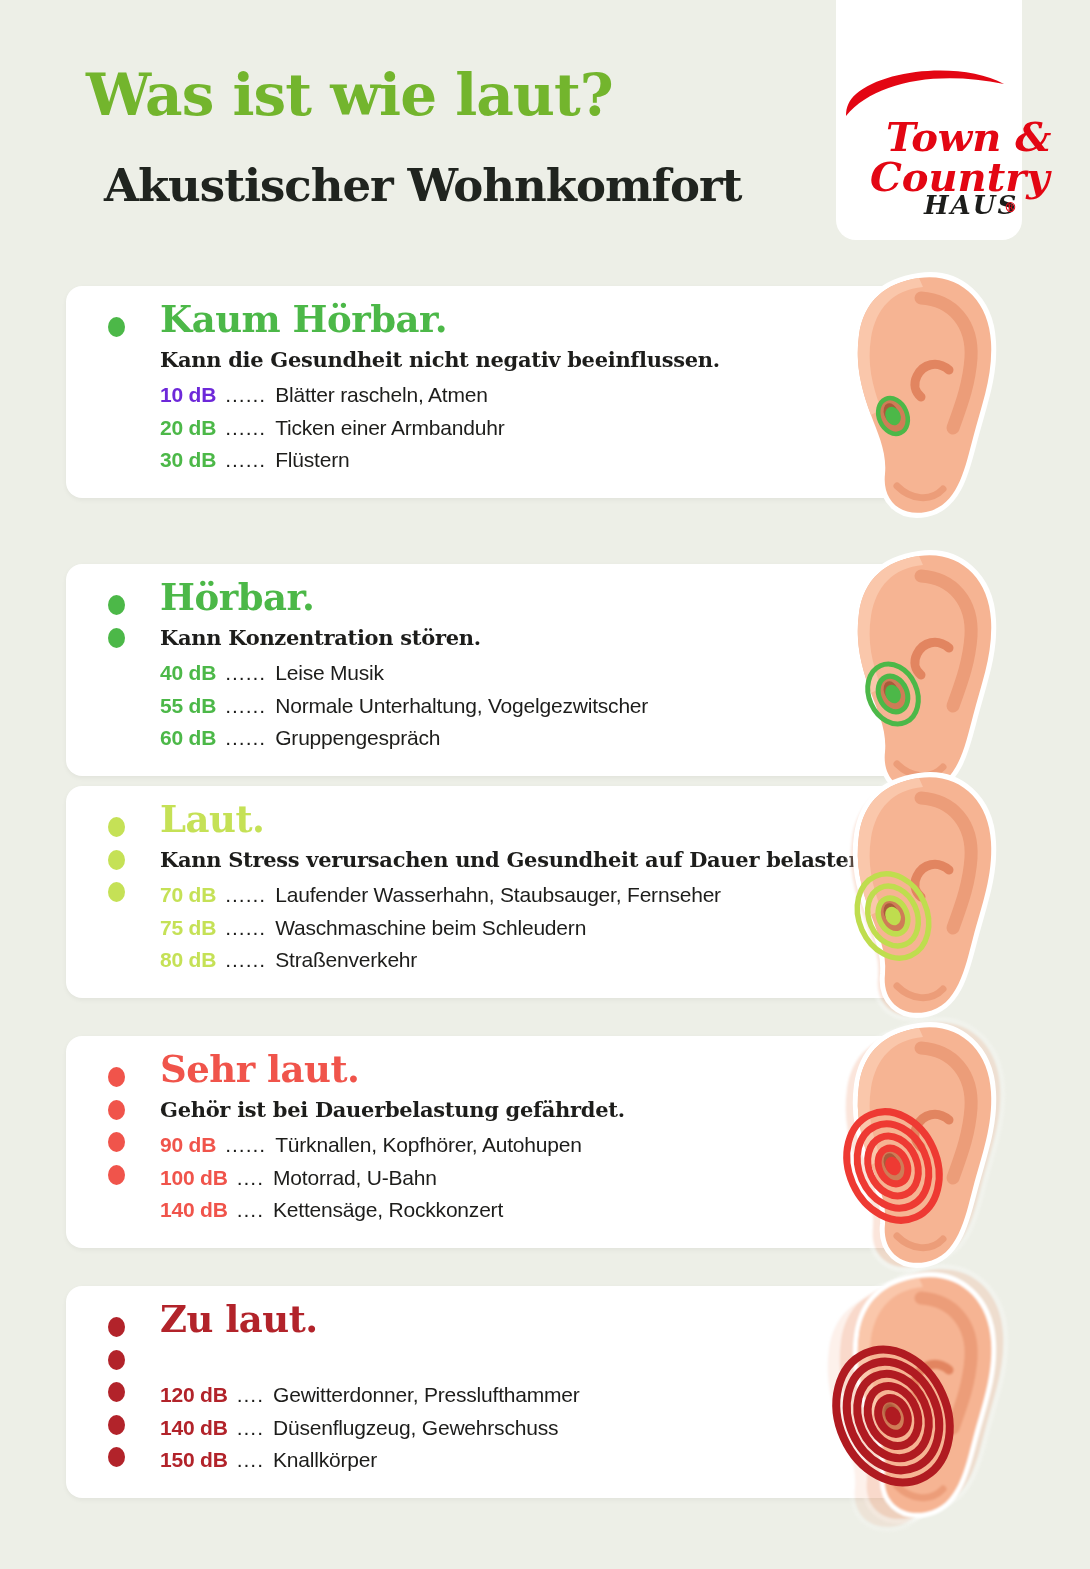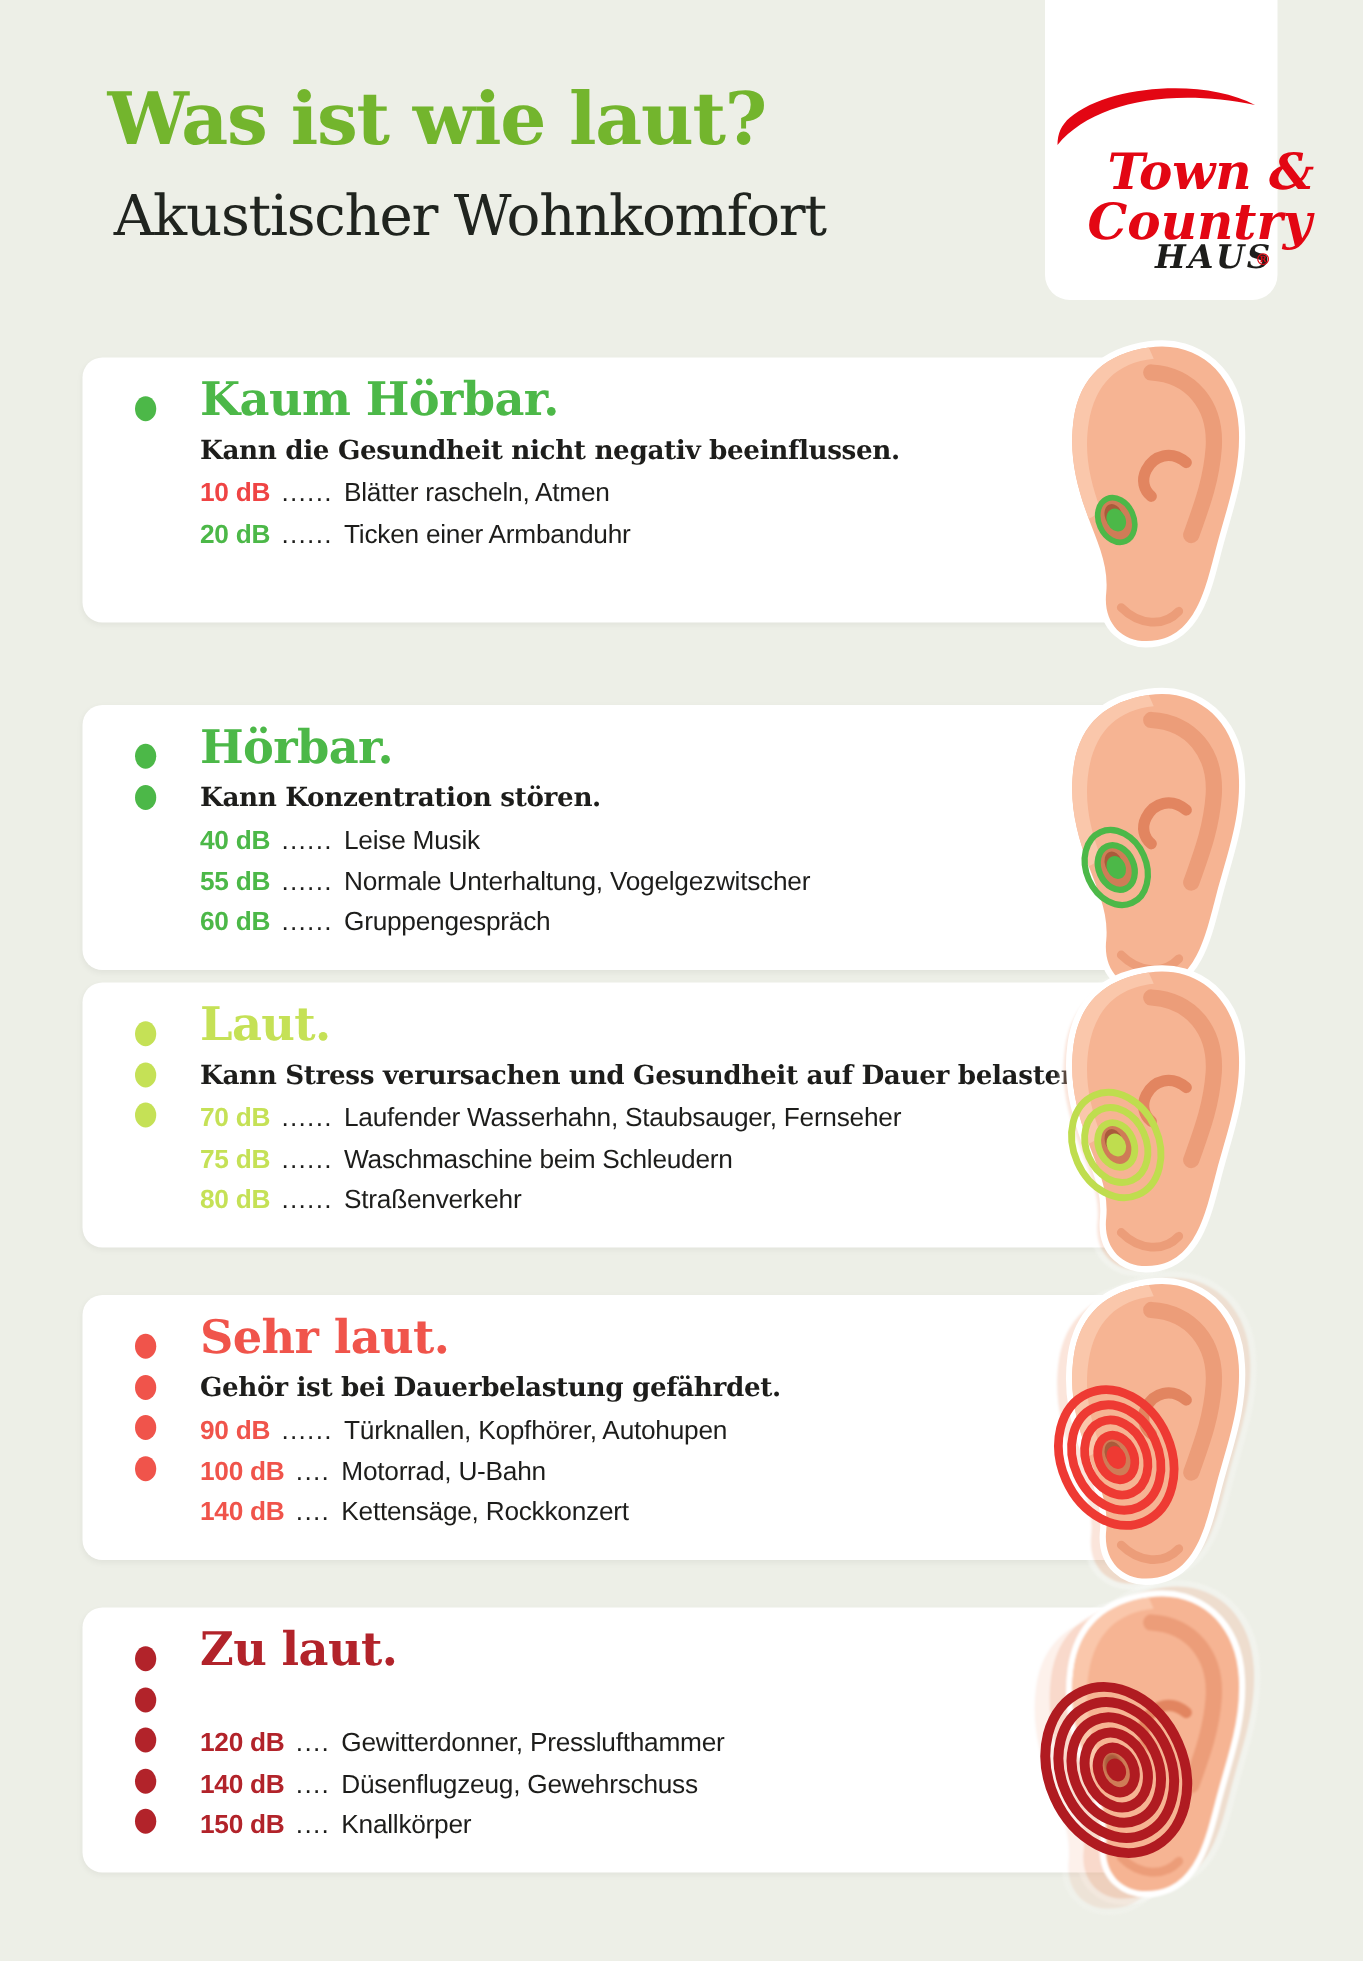--- a/index.html
+++ b/index.html
@@ -3,22 +3,22 @@
 <meta charset="utf-8">
 <style>
   html,body{margin:0;padding:0;}
   body{width:1090px;background:#edefe7;}
   .page{position:relative;width:1090px;height:1569px;background:#edefe7;overflow:hidden;
         font-family:"Liberation Sans",sans-serif;}
   
   .main-title{position:absolute;left:86px;top:62px;margin:0;
         font-family:"DejaVu Serif","Liberation Serif",serif;font-weight:bold;
         font-size:58px;line-height:1.15;letter-spacing:-1px;}
-  .main-subtitle{position:absolute;left:88px;top:144px;margin:3px;
-        font-family:"DejaVu Serif","Liberation Serif",serif;font-weight:normal;
+  .main-subtitle{position:absolute;left:88px;top:144px;margin:16px;
+        font-family:"DejaVu Serif","Liberation Serif",serif;font-weight:bold;
         font-size:45px;line-height:1.15;letter-spacing:-1px;color:#20241f;}
   .logo-box{position:absolute;left:836px;top:0;width:186px;height:240px;background:#ffffff;
         border-radius:0 0 20px 20px;}
   .logo-box svg{position:absolute;left:0;top:0;width:186px;height:240px;overflow:visible;}
   .logo-text{font-family:"DejaVu Serif","Liberation Serif",serif;font-weight:bold;font-style:italic;}
   
   .card{position:absolute;left:66px;width:846px;height:212px;background:#ffffff;
         border-radius:16px;box-shadow:0 2px 5px rgba(0,0,0,.05);}
   .bullet{position:absolute;left:42px;width:17px;height:20px;border-radius:50%;}
   .card-title{position:absolute;left:94px;top:13px;margin:0;
@@ -50,22 +50,23 @@
       <text class="logo-text" x="168" y="212" font-size="13" fill="#e30613">®</text>
     </svg>
   </div>
 
   <main id="cards">
       <section class="card" style="top: 286px;">
         <div class="bullet" style="top: 31px; background: rgb(76, 184, 72);"></div>
         <h3 class="card-title" style="color: rgb(76, 184, 72);">Kaum Hörbar.</h3>
         <p class="card-sub">Kann die Gesundheit nicht negativ beeinflussen.</p>
         <div class="rows">
-          <div class="row"><span class="db" style="color: #ef4444;">10 dB</span><span class="dots">......</span><span class="desc">Blätter rascheln, Atmen</span></div>
+          <div class="row"><span class="db" style="color: #6d28d9;">10 dB</span><span class="dots">......</span><span class="desc">Blätter rascheln, Atmen</span></div>
           <div class="row"><span class="db" style="color: rgb(76, 184, 72);">20 dB</span><span class="dots">......</span><span class="desc">Ticken einer Armbanduhr</span></div>
+          <div class="row"><span class="db" style="color: rgb(76, 184, 72);">30 dB</span><span class="dots">......</span><span class="desc">Flüstern</span></div>
         </div>
         <svg viewBox="0 0 180 250" class="ear">
           <g>
             <path d="M88,8C128,2 158,30 160,72C162,106 151,134 142,168C134,198 127,236 95,242C69,247 51,230 54,204C56,182 47,164 40,145C30,118 24,94 28,65C33,31 54,13 88,8Z" fill="#f6b493" stroke="#ffffff" stroke-width="10" paint-order="stroke" stroke-linejoin="round"></path>
             <path d="M88,8C54,13 33,31 28,65C24,94 30,118 40,145C44,143 47,141 50,139C41,115 36,93 40,68C45,38 62,20 92,17Z" fill="#fac7ab"></path>
             <path d="M90,28C122,30 142,54 140,88C138,116 129,138 122,158" fill="none" stroke="#ec9d79" stroke-width="13" stroke-linecap="round"></path>
             <path d="M118,100C106,90 92,94 86,106C82,114 84,122 90,127" fill="none" stroke="#e28560" stroke-width="9" stroke-linecap="round"></path>
             <ellipse cx="62" cy="146" rx="14" ry="20" fill="#cf7c57" transform="rotate(-20 62 146)"></ellipse>
             <ellipse cx="60" cy="143" rx="7" ry="10" fill="#a95b3b" transform="rotate(-20 60 143)"></ellipse>
             <path d="M66,216C80,230 100,232 112,219" fill="none" stroke="#ec9d79" stroke-width="7" stroke-linecap="round"></path>

